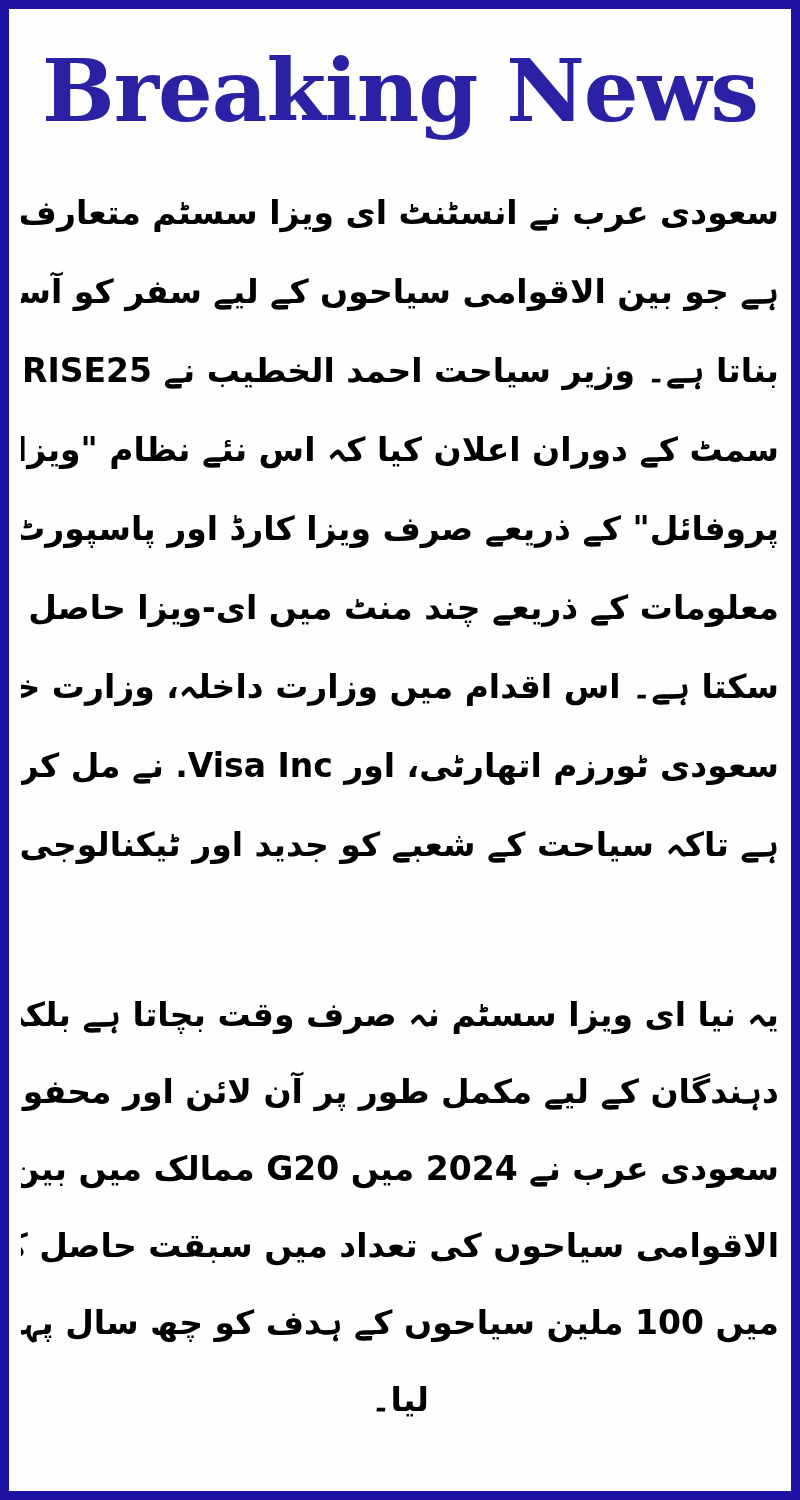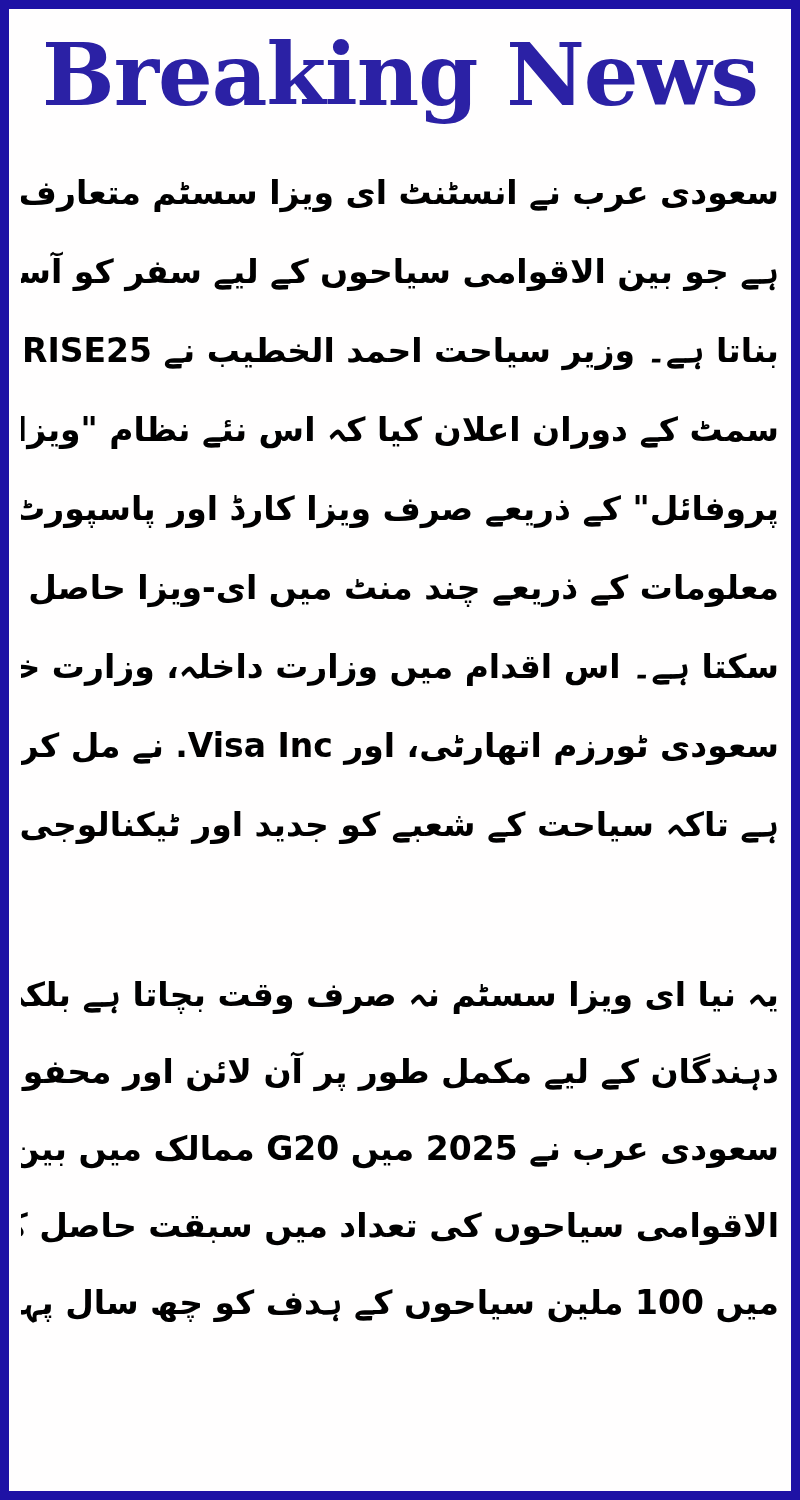--- a/index.html
+++ b/index.html
@@ -10,21 +10,21 @@
   .card {
     box-sizing: border-box;
     width: 800px;
     height: 1500px;
     border: 9px solid #1E12A5;
     background: #fffefe;
     overflow: hidden;
     font-family: "DejaVu Sans", sans-serif;
   }
   .title {
-    margin: 0;
+    margin: 16px;
     padding-top: 14px;
     height: 118px;
     text-align: center;
     font-family: "DejaVu Serif", "Liberation Serif", serif;
     font-weight: bold;
     font-size: 86px;
     line-height: 104px;
     letter-spacing: -1px;
     color: #2B21A5;
     white-space: nowrap;
@@ -76,19 +76,20 @@
       <div class="line">پروفائل" کے ذریعے صرف ویزا کارڈ اور پاسپورٹ کی</div>
       <div class="line">معلومات کے ذریعے چند منٹ میں ای-ویزا حاصل کیا جا</div>
       <div class="line">سکتا ہے۔ اس اقدام میں وزارت داخلہ، وزارت خارجہ،</div>
       <div class="line">سعودی ٹورزم اتھارٹی، اور Visa Inc. نے مل کر حصہ لیا</div>
       <div class="line">ہے تاکہ سیاحت کے شعبے کو جدید اور ٹیکنالوجی پر مبنی بنایا جا</div>
     </div>
 
     <div class="para para2">
       <div class="line">یہ نیا ای ویزا سسٹم نہ صرف وقت بچاتا ہے بلکہ درخواست</div>
       <div class="line">دہندگان کے لیے مکمل طور پر آن لائن اور محفوظ ہے۔</div>
-      <div class="line">سعودی عرب نے 2025 میں G20 ممالک میں بین</div>
+      <div class="line">سعودی عرب نے 2024 میں G20 ممالک میں بین</div>
       <div class="line">الاقوامی سیاحوں کی تعداد میں سبقت حاصل کی اور 2023</div>
       <div class="line">میں 100 ملین سیاحوں کے ہدف کو چھ سال پہلے حاصل کر</div>
+      <div class="line">لیا۔</div>
     </div>
 
   </div>
 </div>
 
 </body></html>

